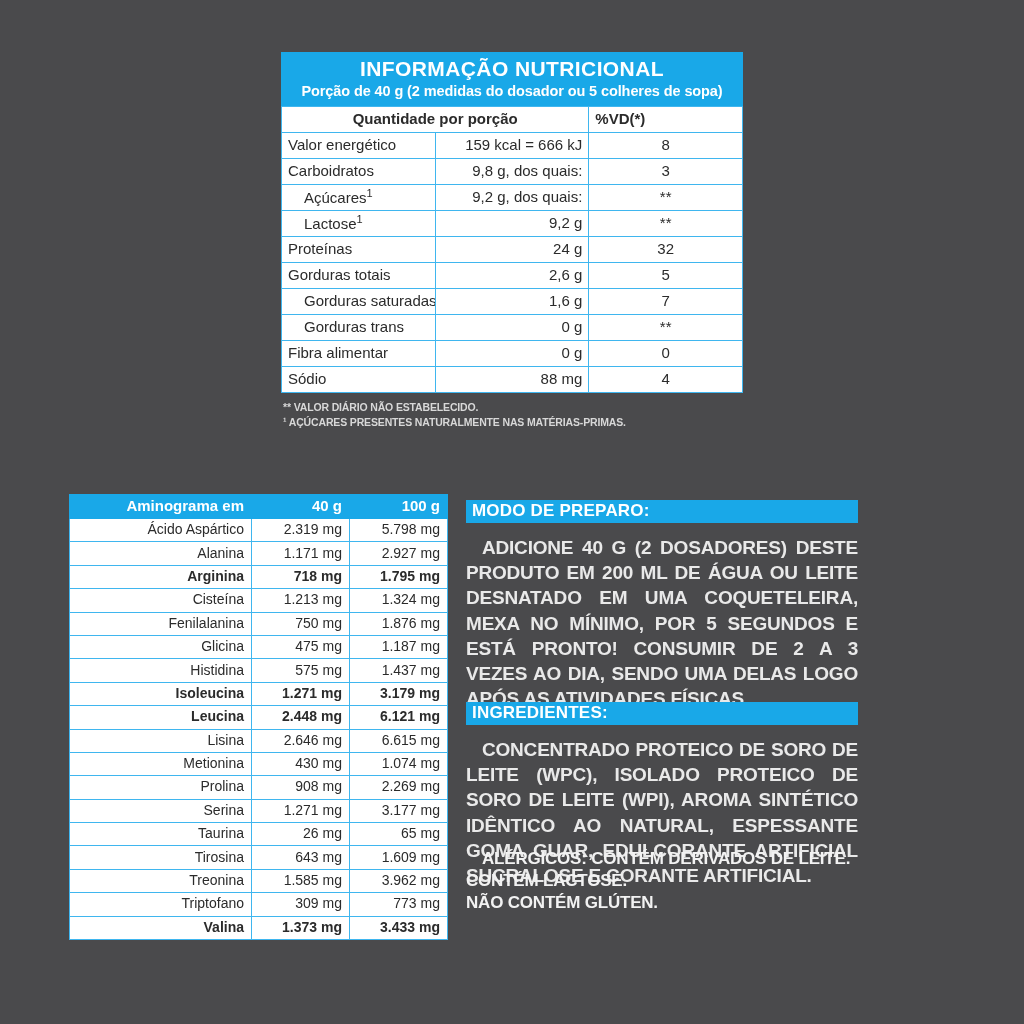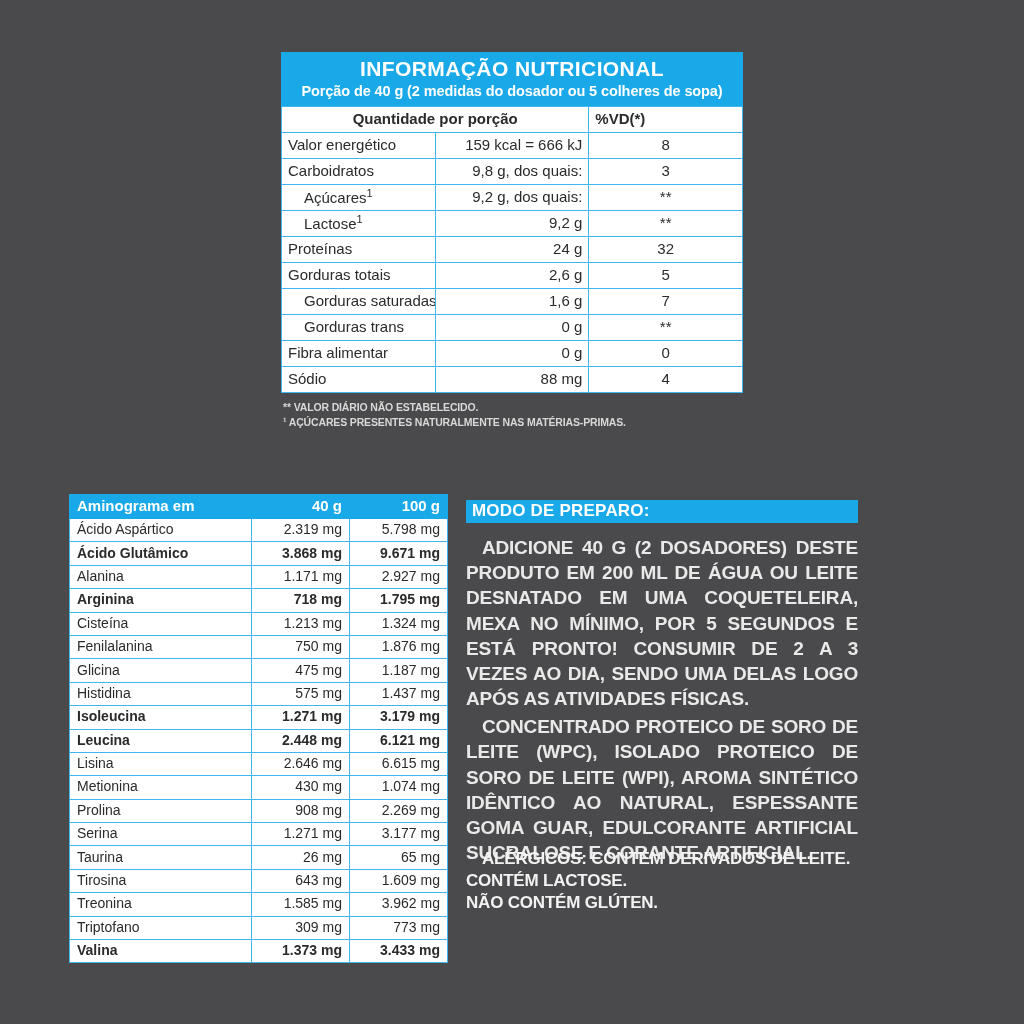--- a/index.html
+++ b/index.html
@@ -111,21 +111,21 @@
     overflow: hidden;
   }
   table.amino-table tr.amino-head td {
     background: #19a8e8;
     color: #ffffff;
     font-weight: 700;
     font-size: 15px;
     border-color: #19a8e8;
     height: 24px;
   }
-  td.a-name  { width: 182px; text-align: left; }
+  td.a-name  { width: 182px; text-align: right; }
   td.a-v40   { width: 98px;  text-align: right; }
   td.a-v100  { width: 98px;  text-align: right; }
   tr.bold td { font-weight: 700; }
 
   
   #prep-section { position: absolute; left: 466px; top: 500px; width: 392px; }
   #ingredients-section { position: absolute; left: 466px; top: 702px; width: 392px; }
   #allergen-section { position: absolute; left: 466px; top: 848px; width: 420px; }
 
   .section-bar {
@@ -236,25 +236,20 @@
       <tr class="amino-head">
         <td class="a-name">Aminograma em</td>
         <td class="a-v40">40 g</td>
         <td class="a-v100">100 g</td>
       </tr>
     <tr>
           <td class="a-name">Ácido Aspártico</td>
           <td class="a-v40">2.319 mg</td>
           <td class="a-v100">5.798 mg</td>
         </tr>
-        <tr class="bold">
-          <td class="a-name">Ácido Glutâmico</td>
-          <td class="a-v40">3.868 mg</td>
-          <td class="a-v100">9.671 mg</td>
-        </tr>
         <tr>
           <td class="a-name">Alanina</td>
           <td class="a-v40">1.171 mg</td>
           <td class="a-v100">2.927 mg</td>
         </tr>
         <tr class="bold">
           <td class="a-name">Arginina</td>
           <td class="a-v40">718 mg</td>
           <td class="a-v100">1.795 mg</td>
         </tr>
@@ -336,20 +331,21 @@
       </tbody>
   </table>
 </div>
 
 <div id="prep-section">
   <div class="section-bar">MODO DE PREPARO:</div>
   <div class="body-text">ADICIONE 40 G (2 DOSADORES) DESTE PRODUTO EM 200 ML DE ÁGUA OU LEITE DESNATADO EM UMA COQUETELEIRA, MEXA NO MÍNIMO, POR 5 SEGUNDOS E ESTÁ PRONTO! CONSUMIR DE 2 A 3 VEZES AO DIA, SENDO UMA DELAS LOGO APÓS AS ATIVIDADES FÍSICAS.</div>
 </div>
 
 <div id="ingredients-section">
+  <div class="section-bar">INGREDIENTES:</div>
   <div class="body-text">CONCENTRADO PROTEICO DE SORO DE LEITE (WPC), ISOLADO PROTEICO DE SORO DE LEITE (WPI), AROMA SINTÉTICO IDÊNTICO AO NATURAL, ESPESSANTE GOMA GUAR, EDULCORANTE ARTIFICIAL SUCRALOSE E CORANTE ARTIFICIAL.</div>
 </div>
 
 <div id="allergen-section">
   <div class="allergen-text">
     <span class="ln1">ALÉRGICOS: CONTÉM DERIVADOS DE LEITE. CONTÉM LACTOSE.</span>
     <span class="ln2">NÃO CONTÉM GLÚTEN.</span>
   </div>
 </div>
 

